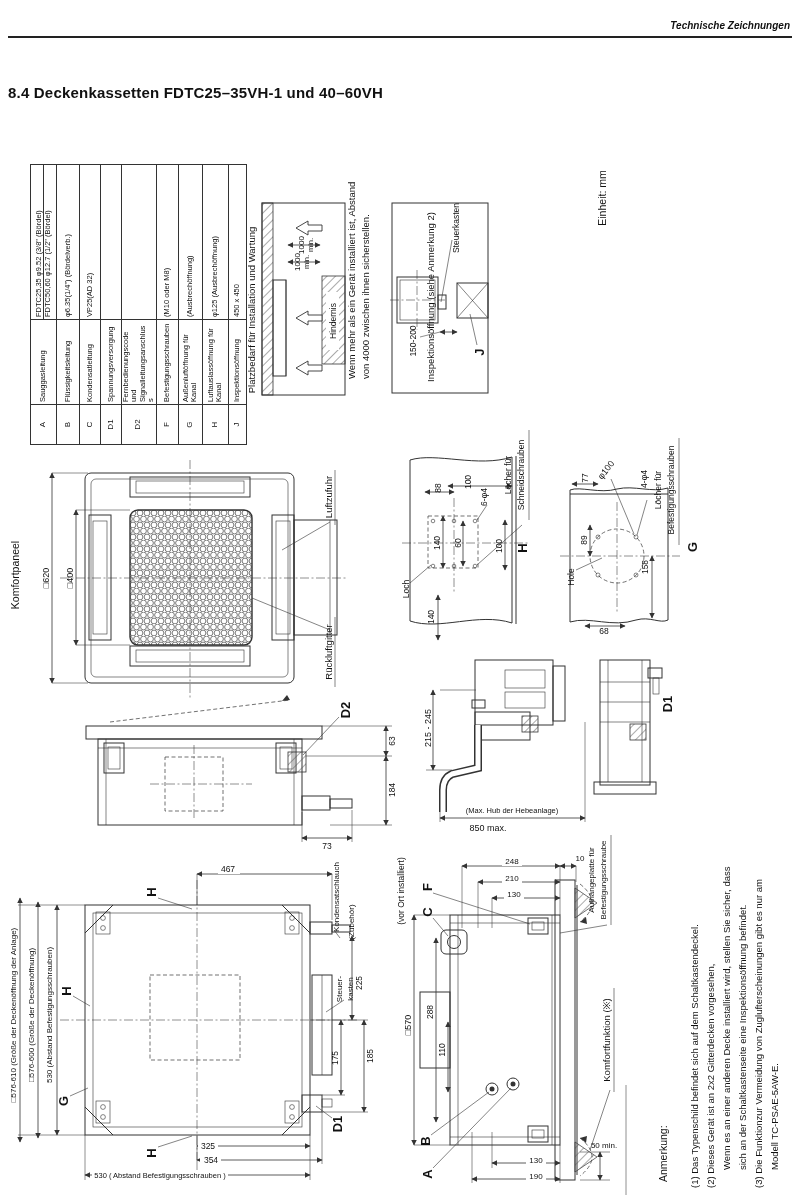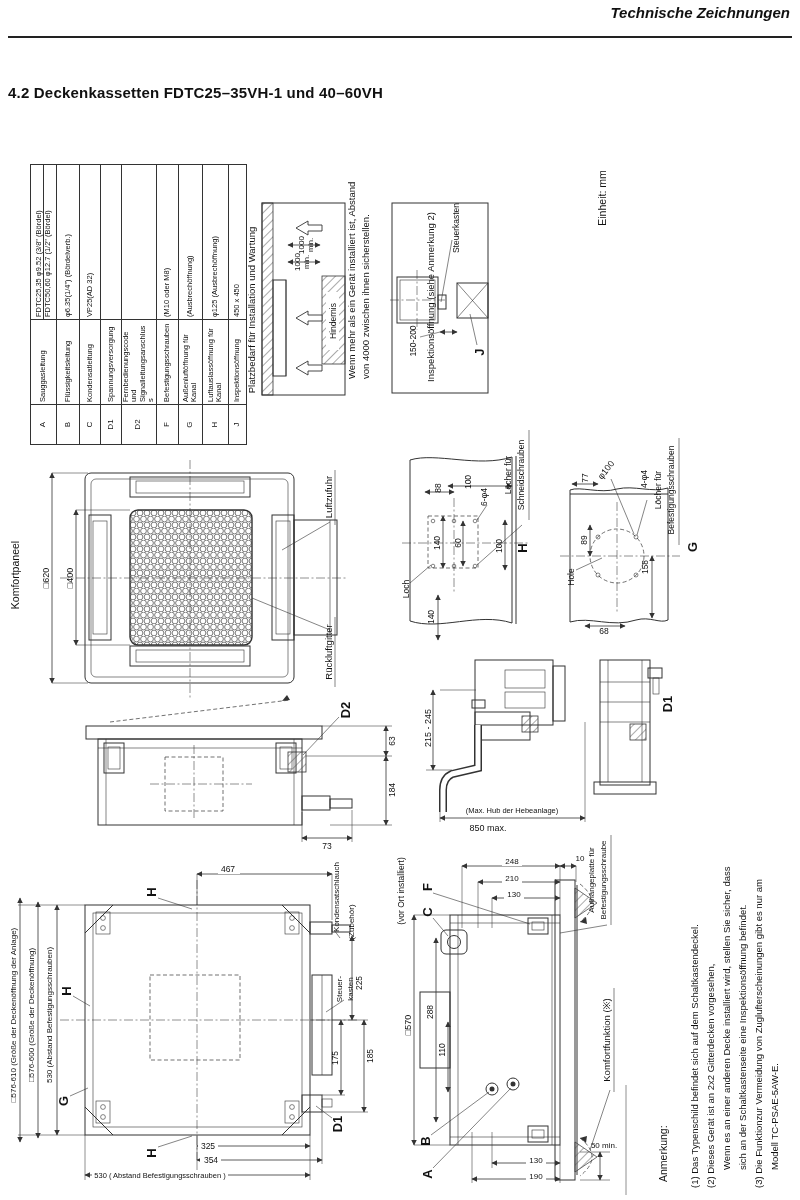--- a/index.html
+++ b/index.html
@@ -1,17 +1,17 @@
 <!DOCTYPE html>
 <html><head>
 <meta charset="utf-8">
 <style>
   html,body{margin:0;padding:0;background:#fff;}
   body{width:800px;height:1200px;position:relative;font-family:"Liberation Sans",sans-serif;color:#111;overflow:hidden;}
-  .hdr-brand{position:absolute;top:4px;right:10px;font-size:15px;font-weight:bold;font-style:italic;}
+  .hdr-brand{position:absolute;top:20px;right:10px;font-size:10px;font-weight:bold;font-style:italic;}
   .hdr-rule{position:absolute;top:36px;left:8px;right:8px;height:2px;background:#222;}
   .sec-title{position:absolute;top:84px;left:8px;font-size:15px;font-weight:bold;letter-spacing:.2px;}
   
   .spec{position:absolute;left:30px;top:445px;width:280px;height:210px;transform:rotate(-90deg);transform-origin:0 0;}
   .spec table{width:280px;height:210px;border-collapse:collapse;table-layout:fixed;}
   .spec td{border:1px solid #333;font-size:7.5px;line-height:1.12;padding:0 2px;vertical-align:middle;color:#111;word-break:break-word;}
   .spec .sym{text-align:center;font-size:8px;}
   .spec .v2{border-top:1px solid #333;}
   svg text{font-family:"Liberation Sans",sans-serif;fill:#111;}
   .t9{font-size:9px;}.t85{font-size:8.5px;}.t8{font-size:8px;}.t75{font-size:7.5px;}.t95{font-size:9.5px;}.t10{font-size:10.5px;}
@@ -22,21 +22,21 @@
   .cl{stroke:#333;stroke-width:.55;fill:none;stroke-dasharray:9 2.5 2 2.5;}
   .dim{stroke:#333;stroke-width:.8;fill:none;marker-start:url(#ar);marker-end:url(#ar);}
   .ext{stroke:#333;stroke-width:.55;fill:none;}
   .wbg{fill:#fff;}
 </style>
 </head>
 <body>
 
 <div class="hdr-brand">Technische Zeichnungen</div>
 <div class="hdr-rule"></div>
-<div class="sec-title">4.2  Deckenkassetten FDTC25–35VH-1 und 40–60VH</div>
+<div class="sec-title">8.4  Deckenkassetten FDTC25–35VH-1 und 40–60VH</div>
 
 <div class="spec">
 <table>
 <colgroup>
         <col style="width:40px">
         <col style="width:85px">
         <col style="width:155px">
       </colgroup>
 <tbody>
         <tr style="height:26px">

